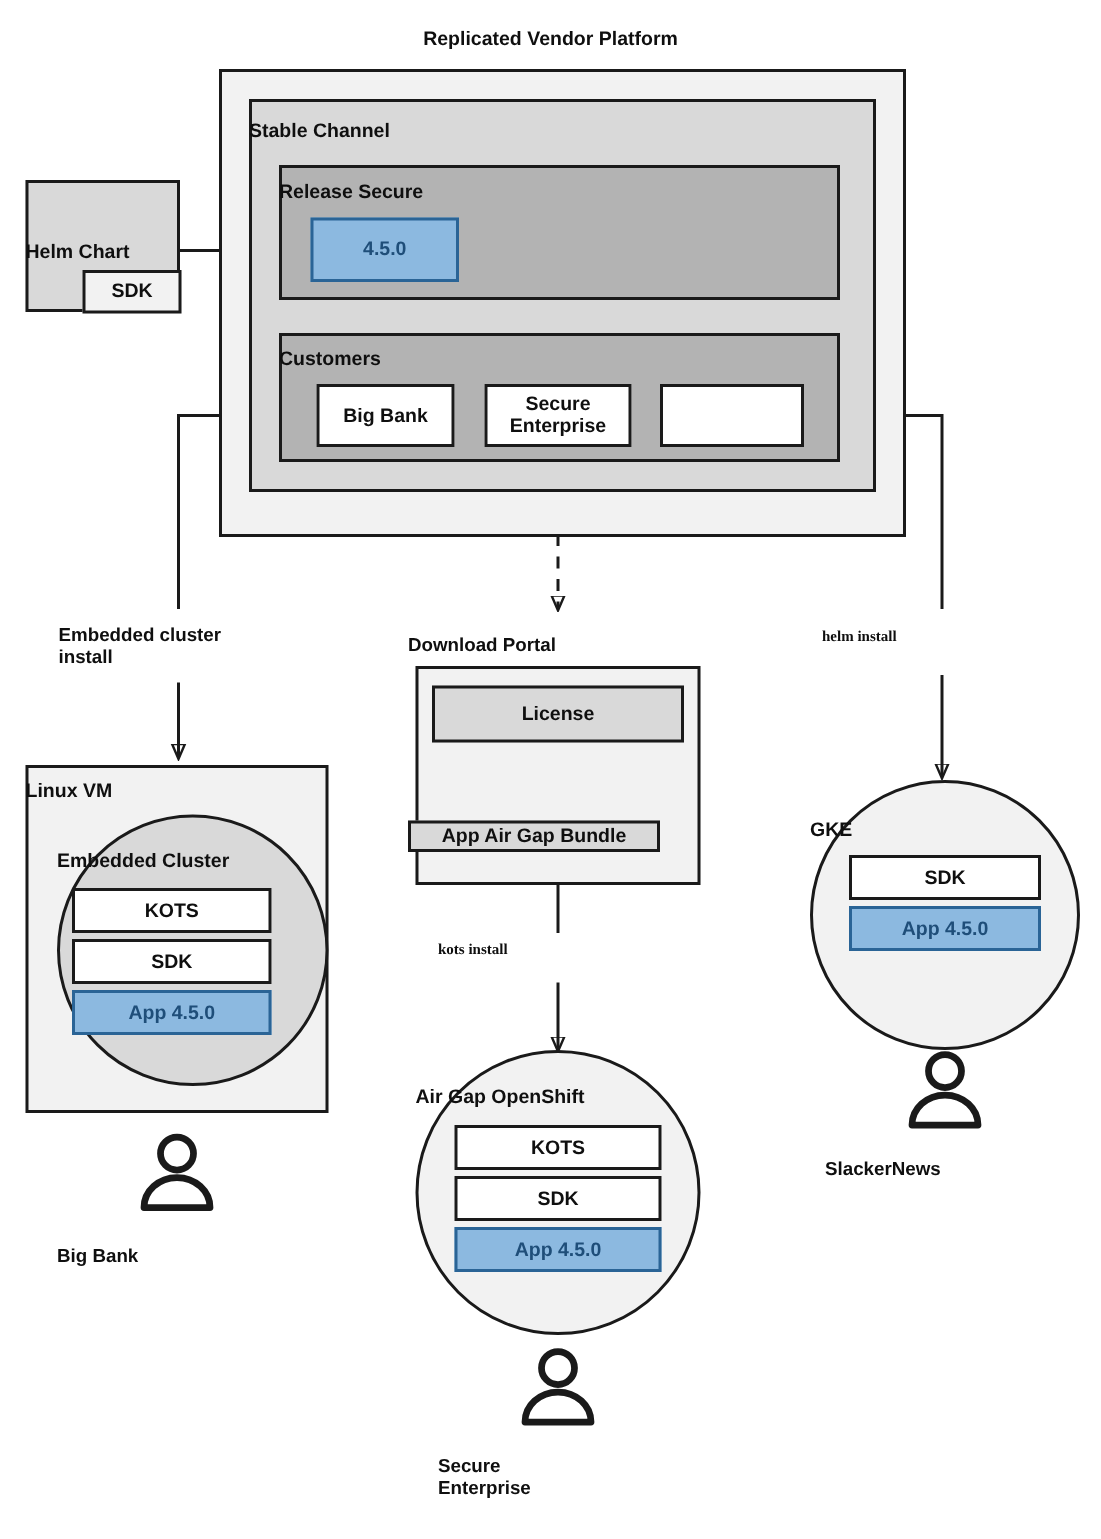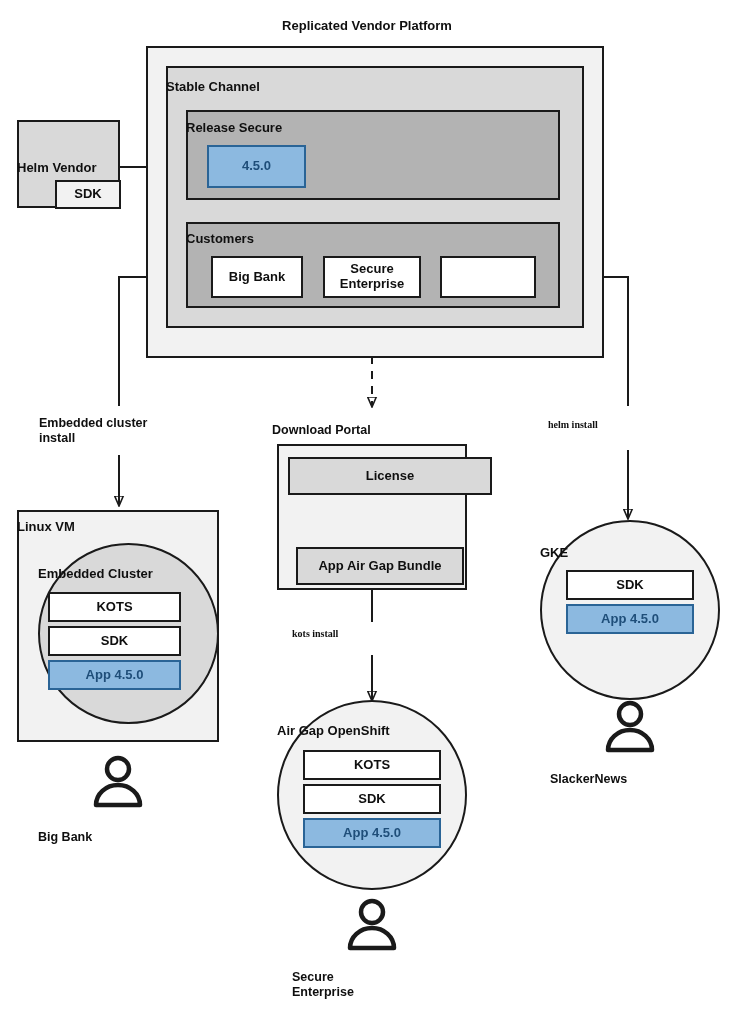--- a/index.html
+++ b/index.html
@@ -121,37 +121,37 @@
   <div class="label t-section" style="left:186px; top:231px; width:374px;">Customers</div>
 
   <div class="box fill-white t-item" style="left:211px; top:256px; width:92px; height:42px;">Big Bank</div>
   <div class="box fill-white t-item" style="left:323px; top:256px; width:98px; height:42px; flex-direction:column;">
     <span>Secure</span>
     <span>Enterprise</span>
   </div>
   <div class="box fill-white t-item" style="left:440px; top:256px; width:96px; height:42px;"></div>
 
   <div class="box fill-light" style="left:17px; top:120px; width:103px; height:88px; display:block;"></div>
-  <div class="label t-item" style="left:17px; top:160px; width:103px;">Helm Vendor</div>
+  <div class="label t-item" style="left:17px; top:160px; width:103px;">Helm Chart</div>
   <div class="box fill-lightest t-item" style="left:55px; top:180px; width:66px; height:29px;">SDK</div>
 
   <div class="label t-small" style="left:39px; top:416px; width:160px;">
     <span>Embedded cluster</span><br>
     <span>install</span>
   </div>
 
   <div class="label t-small" style="left:272px; top:423px; width:200px;">Download Portal</div>
 
   <div class="label t-cmd mono" style="left:548px; top:419px; width:160px;">helm install</div>
 
   <div class="label t-cmd mono" style="left:292px; top:628px; width:160px;">kots install</div>
 
   <div class="box fill-lightest" style="left:277px; top:444px; width:190px; height:146px; display:block;"></div>
-  <div class="box fill-light t-item" style="left:288px; top:457px; width:204px; height:38px;">License</div>
-  <div class="box fill-light t-item" style="left:296px; top:547px; width:168px; height:38px;">App Air Gap Bundle</div>
+  <div class="box fill-light t-item" style="left:288px; top:457px; width:168px; height:38px;">License</div>
+  <div class="box fill-light t-item" style="left:272px; top:547px; width:168px; height:21px;">App Air Gap Bundle</div>
 
   <div class="box fill-lightest" style="left:17px; top:510px; width:202px; height:232px; display:block;"></div>
   <div class="label t-item" style="left:17px; top:519px; width:202px;">Linux VM</div>
 
   <div class="circle fill-light" style="left:38px; top:543px; width:181px; height:181px;"></div>
   <div class="label t-item" style="left:38px; top:566px; width:181px;">Embedded Cluster</div>
 
   <div class="box fill-white t-item" style="left:48px; top:592px; width:133px; height:30px;">KOTS</div>
   <div class="box fill-white t-item" style="left:48px; top:626px; width:133px; height:30px;">SDK</div>
   <div class="box fill-accent t-item" style="left:48px; top:660px; width:133px; height:30px;">App 4.5.0</div>

